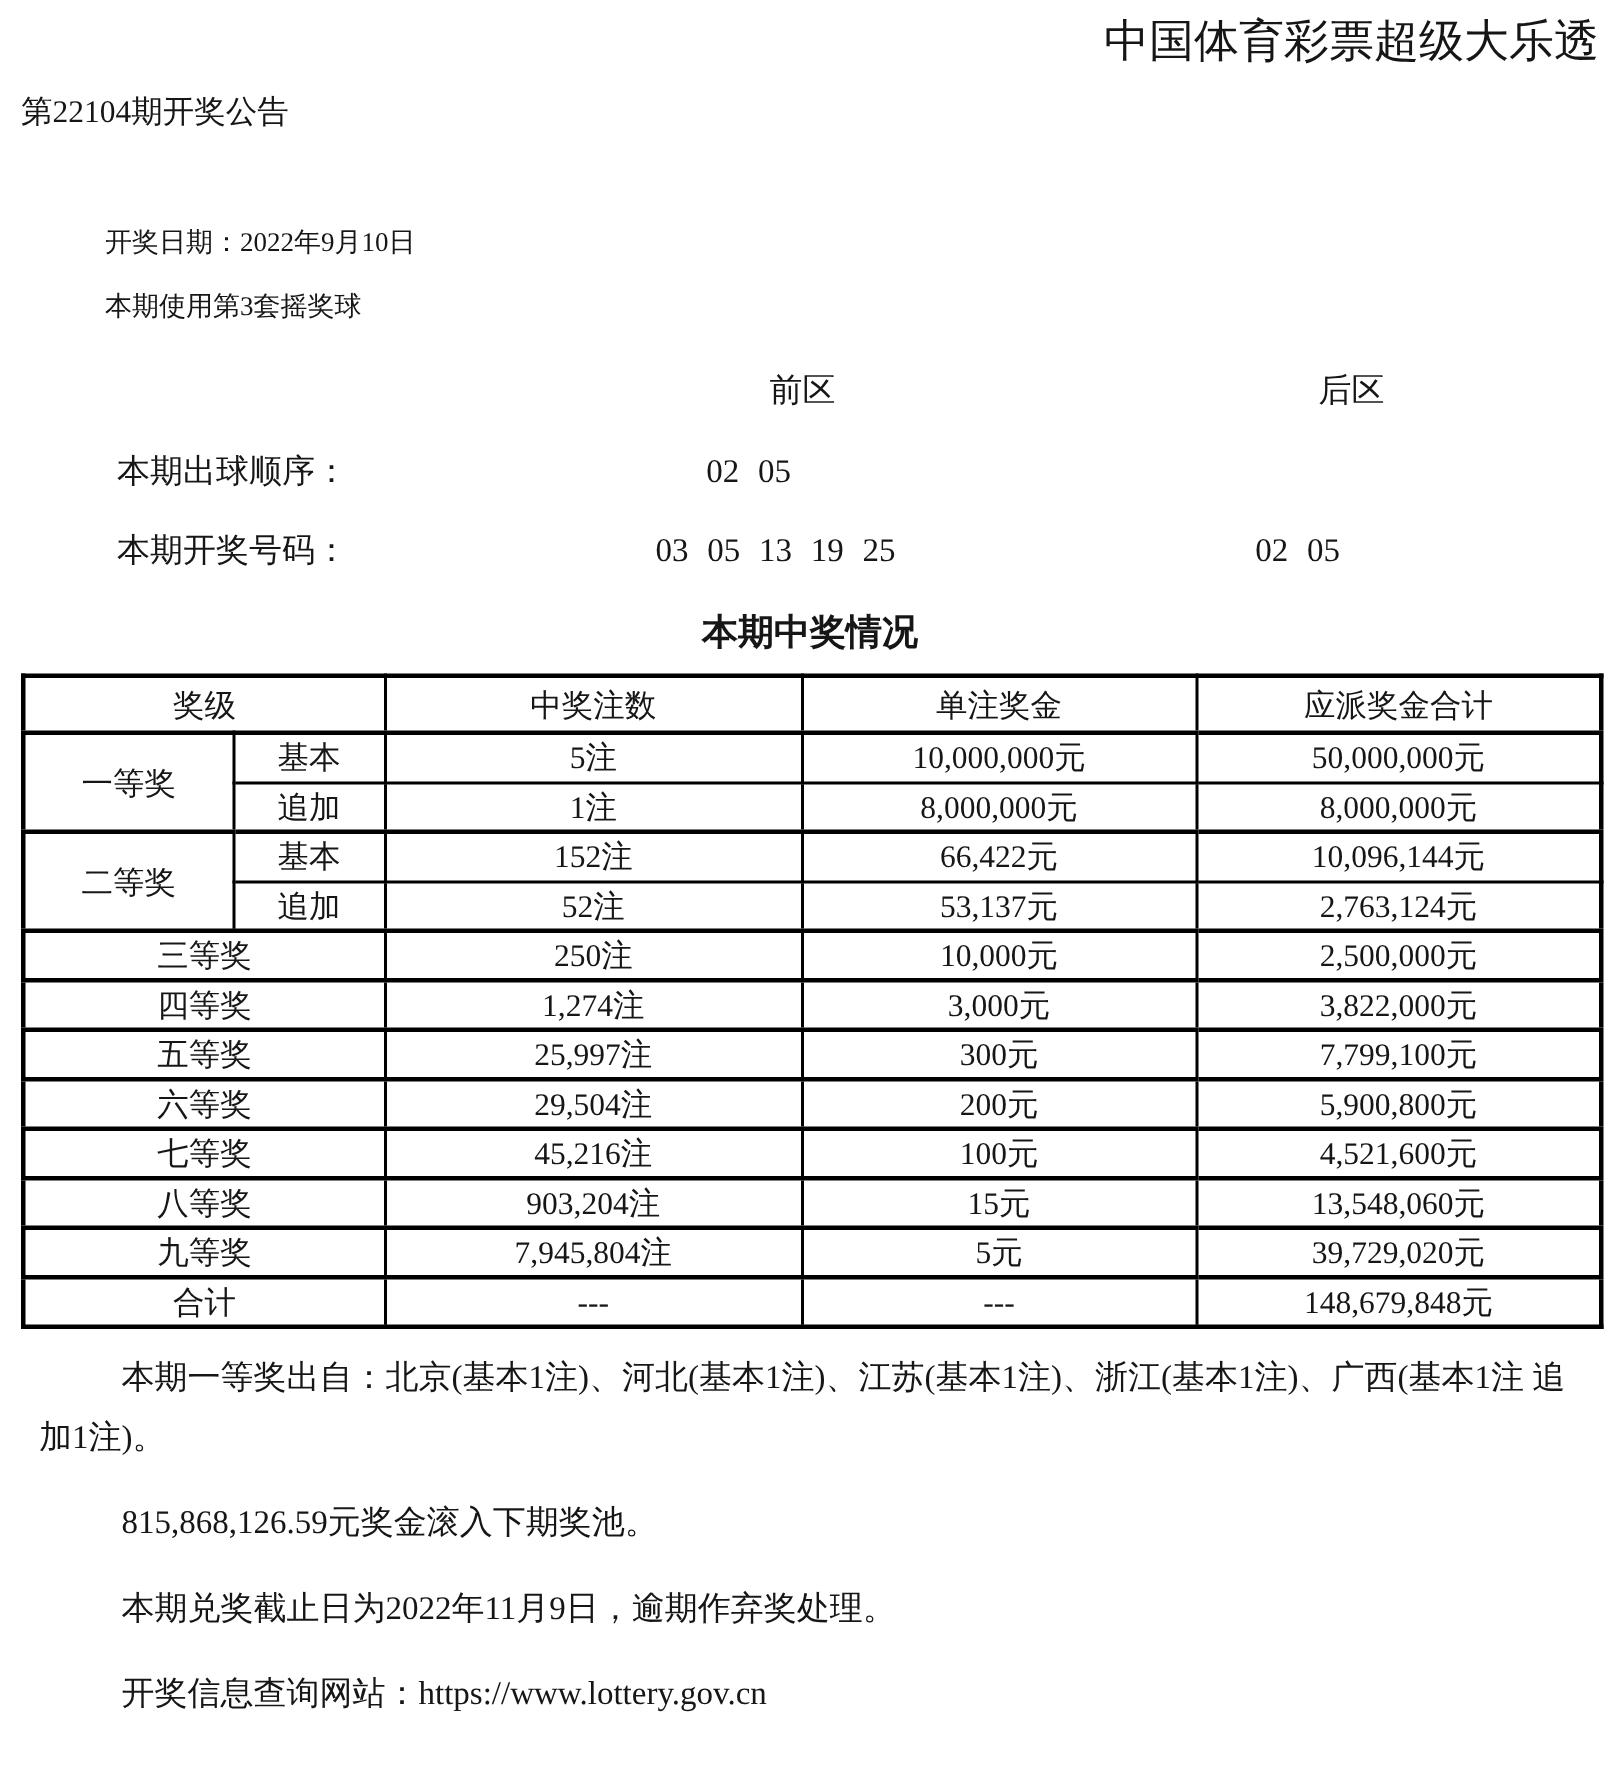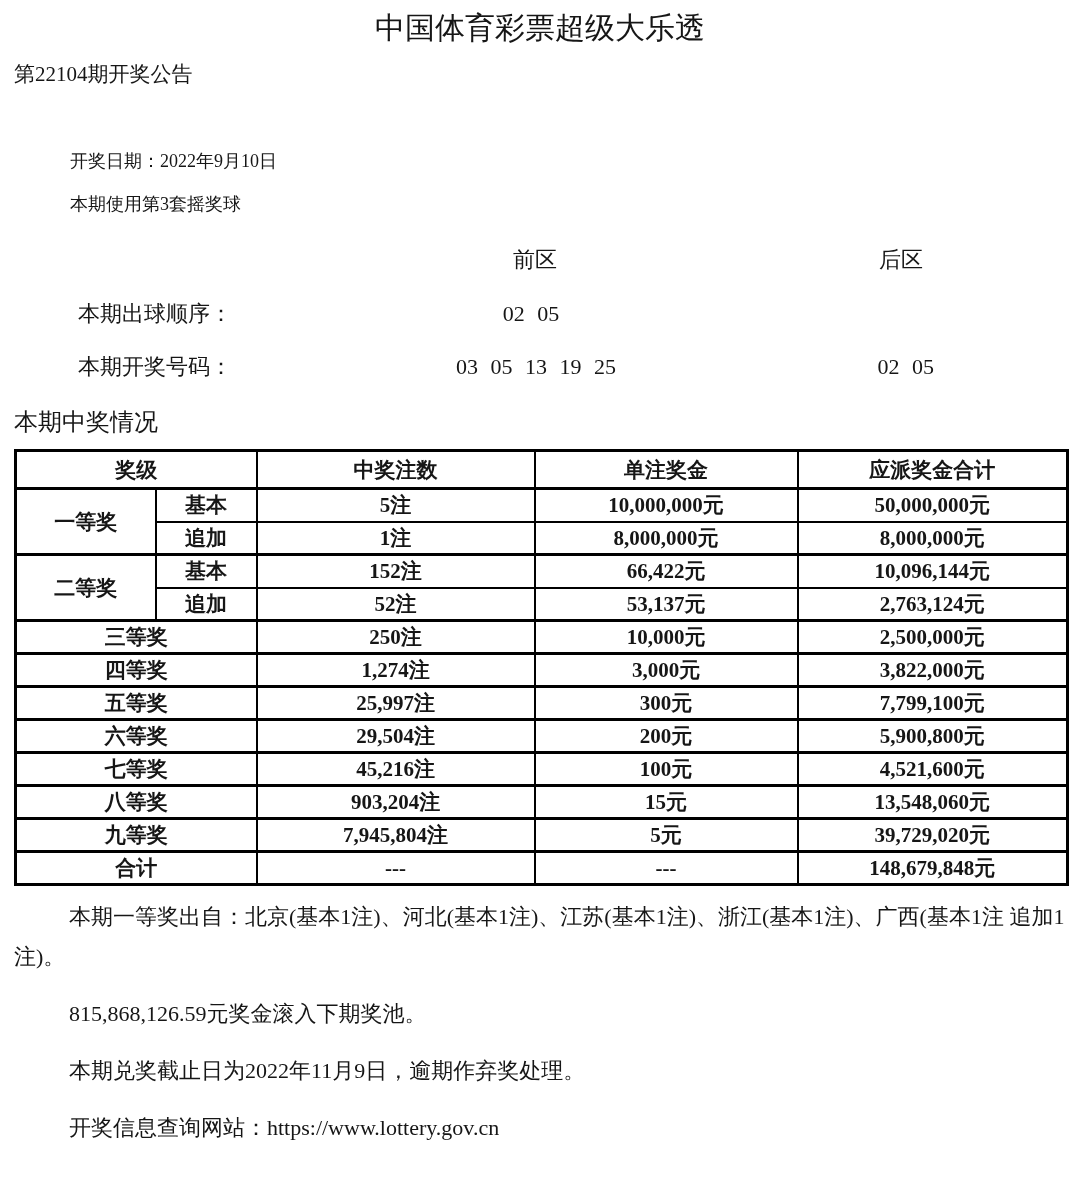--- a/index.html
+++ b/index.html
@@ -8,76 +8,78 @@
     width: 1080px; height: 1177px;
     background: #ffffff;
     color: #161616;
     font-family: "Liberation Serif", "DejaVu Serif", serif;
     overflow: hidden;
   }
   .page { width: 1080px; padding: 10px 14px 0 14px; }
 
   .doc-title {
     margin: 0; padding: 0;
-    text-align: center;
+    text-align: right;
     font-size: 30px; font-weight: normal;
     line-height: 36px;
   }
   .doc-subtitle {
     margin-top: 15px;
     text-align: left;
     font-size: 21px;
     line-height: 26px;
   }
 
   .info { margin-top: 62px; font-size: 18px; }
   .info p { margin: 0 0 19px 0; line-height: 24px; padding-left: 56px; }
 
   .zones { margin-top: 32px; font-size: 22px; }
   .zone-row { display: flex; line-height: 24px; }
   .zone-row.hdr { margin-bottom: 30px; justify-content: space-between; }
-  .zone-row.nums-row { margin-bottom: 29px; gap: 32px; }
+  .zone-row.nums-row { margin-bottom: 29px; }
   .zcol-label { width: 320px; padding-left: 64px; }
   .zcol-front { width: 366px; text-align: center; }
   .zcol-back  { width: 330px; text-align: center; }
   .ball-nums { word-spacing: 7px; }
 
   .table-title {
     margin-top: 22px;
+    text-align: center;
     font-size: 24px;
     line-height: 28px;
+    font-weight: bold;
   }
 
   table.prize {
     margin-top: 13px;
     width: 1052px;
     table-layout: fixed;
     border-collapse: collapse;
     border: 3px solid #000;
     font-size: 21px;
   }
   .c-sub1 { width: 140px; }
   .c-sub2 { width: 101px; }
   .c-count { width: 278px; }
   .c-prize { width: 263px; }
   .c-total { width: 270px; }
   table.prize th, table.prize td {
     border: 2px solid #000;
-    font-weight: bold;
+    font-weight: normal;
     text-align: center;
     padding: 0;
   }
   table.prize th { height: 38px; border-bottom-width: 3px; }
   table.prize td { height: 33px; }
   tr.thick > td { border-top-width: 3px; }
   tr.thin  > td { border-top-width: 1px; }
   td.num { text-align: right; padding-right: 14px; }
 
   .notes { margin-top: 11px; font-size: 22px; }
-  .notes p { margin: 0; line-height: 40px; text-indent: 55px; }
+  .notes p { margin: 12px; line-height: 40px; text-indent: 55px; }
   .notes p + p { margin-top: 17px; }
 </style>
 </head>
 <body>
 
 <div class="page">
 
   <h1 class="doc-title">中国体育彩票超级大乐透</h1>
   <div class="doc-subtitle">第22104期开奖公告</div>
 

